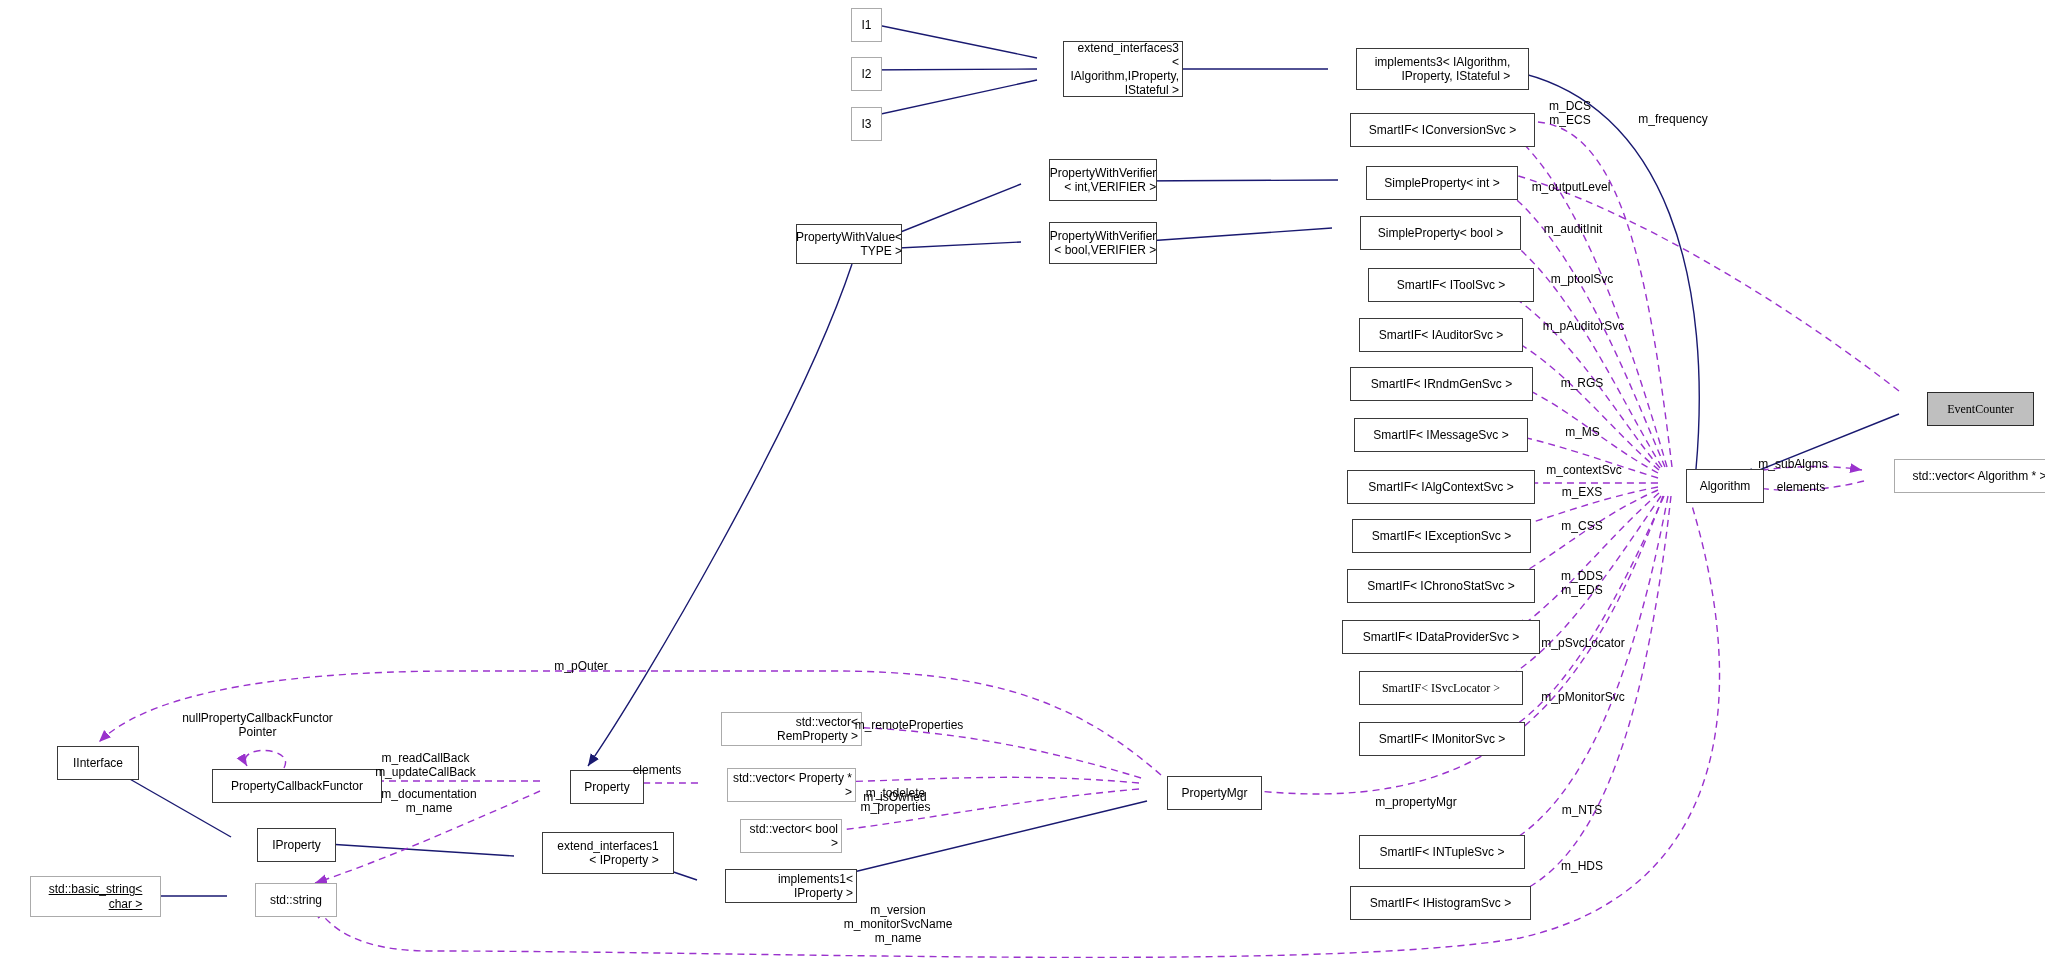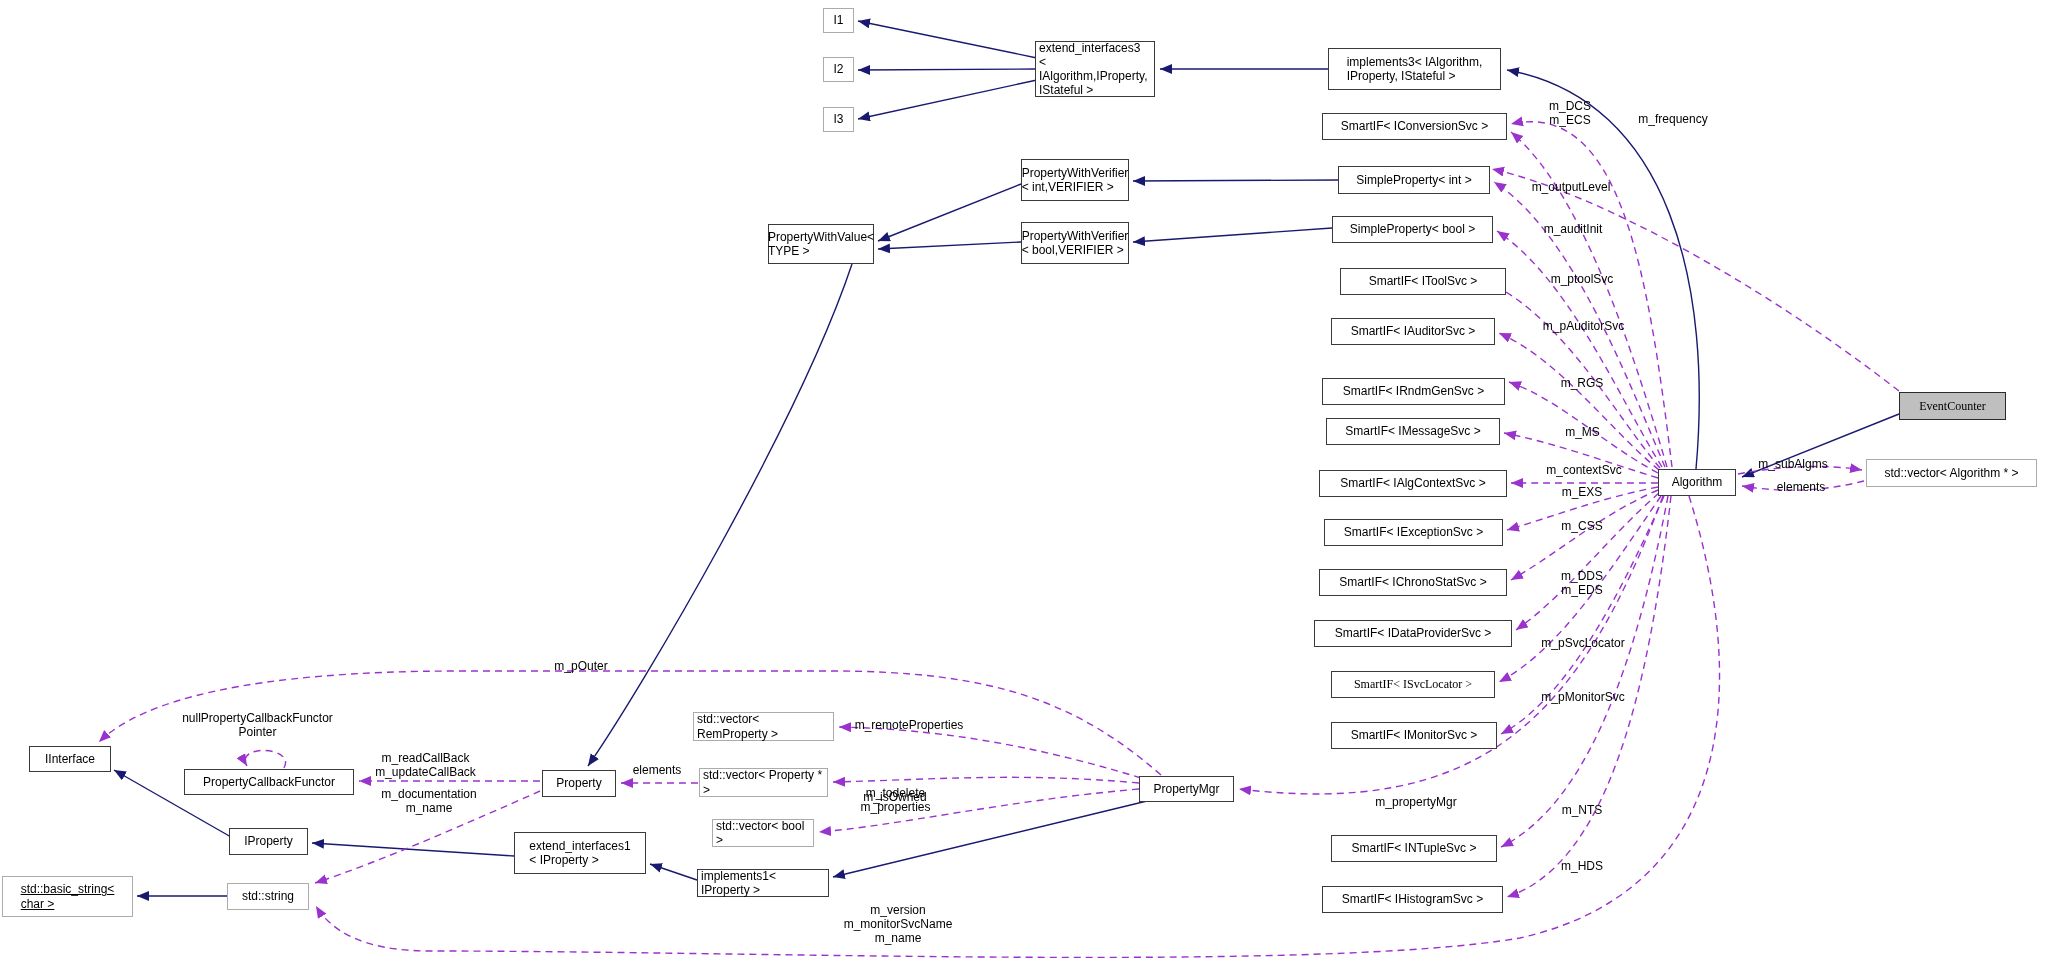--- a/index.html
+++ b/index.html
@@ -5,22 +5,23 @@
   html,body{margin:0;padding:0;background:#fff;}
   .canvas{
     position:relative;width:2045px;height:967px;background:#ffffff;
     font-family:"Liberation Sans","DejaVu Sans",sans-serif;color:#000;
     overflow:hidden;
   }
   svg.edges{position:absolute;left:0;top:0;}
   .node{
     position:absolute;display:flex;align-items:center;justify-content:center;
     background:#fff;border:1.5px solid #3a3a3a;box-sizing:border-box;
-    font-size:12px;line-height:1.18;text-align:left;white-space:pre-line;
-    padding:7px 3px;
+    font-size:12px;line-height:1.18;text-align:right;white-space:pre-line;
+    padding:16px 3px;
+    margin-left:28px;
   }
   .node.gray{border:1px solid #ababab;}
   .node.highlight{background:#bfbfbf;border:1.5px solid #2a2a2a;font-family:Liberation Serif, serif;}
   .elabel{
     position:absolute;font-size:12px;line-height:1.15;text-align:center;
     white-space:pre-line;color:#000;
   }
 </style>
 </head>
 <body>
@@ -101,21 +102,21 @@
   <div class="node" style="left:1021px;top:159px;width:108px;height:42px;">PropertyWithVerifier
 &lt; int,VERIFIER &gt;</div>
   <div class="node" style="left:1338px;top:166px;width:152px;height:28px;">SimpleProperty&lt; int &gt;</div>
   <div class="node" style="left:768px;top:224px;width:106px;height:40px;">PropertyWithValue&lt;
 TYPE &gt;</div>
   <div class="node" style="left:1021px;top:222px;width:108px;height:42px;">PropertyWithVerifier
 &lt; bool,VERIFIER &gt;</div>
   <div class="node" style="left:1332px;top:216px;width:161px;height:27px;">SimpleProperty&lt; bool &gt;</div>
   <div class="node" style="left:1340px;top:268px;width:166px;height:27px;">SmartIF&lt; IToolSvc &gt;</div>
   <div class="node" style="left:1331px;top:318px;width:164px;height:27px;">SmartIF&lt; IAuditorSvc &gt;</div>
-  <div class="node" style="left:1322px;top:378px;width:183px;height:27px;">SmartIF&lt; IRndmGenSvc &gt;</div>
+  <div class="node" style="left:1322px;top:367px;width:183px;height:27px;">SmartIF&lt; IRndmGenSvc &gt;</div>
   <div class="node" style="left:1326px;top:418px;width:174px;height:27px;">SmartIF&lt; IMessageSvc &gt;</div>
   <div class="node" style="left:1319px;top:470px;width:188px;height:27px;">SmartIF&lt; IAlgContextSvc &gt;</div>
   <div class="node" style="left:1324px;top:519px;width:179px;height:27px;">SmartIF&lt; IExceptionSvc &gt;</div>
   <div class="node" style="left:1319px;top:569px;width:188px;height:27px;">SmartIF&lt; IChronoStatSvc &gt;</div>
   <div class="node" style="left:1314px;top:620px;width:198px;height:27px;">SmartIF&lt; IDataProviderSvc &gt;</div>
   <div class="node" style="left:1331px;top:671px;width:164px;height:27px;font-family:Liberation Serif, serif;">SmartIF&lt; ISvcLocator &gt;</div>
   <div class="node" style="left:1331px;top:722px;width:166px;height:27px;">SmartIF&lt; IMonitorSvc &gt;</div>
   <div class="node" style="left:1331px;top:835px;width:166px;height:27px;">SmartIF&lt; INTupleSvc &gt;</div>
   <div class="node" style="left:1322px;top:886px;width:181px;height:27px;">SmartIF&lt; IHistogramSvc &gt;</div>
   <div class="node" style="left:1658px;top:469px;width:78px;height:27px;">Algorithm</div>

